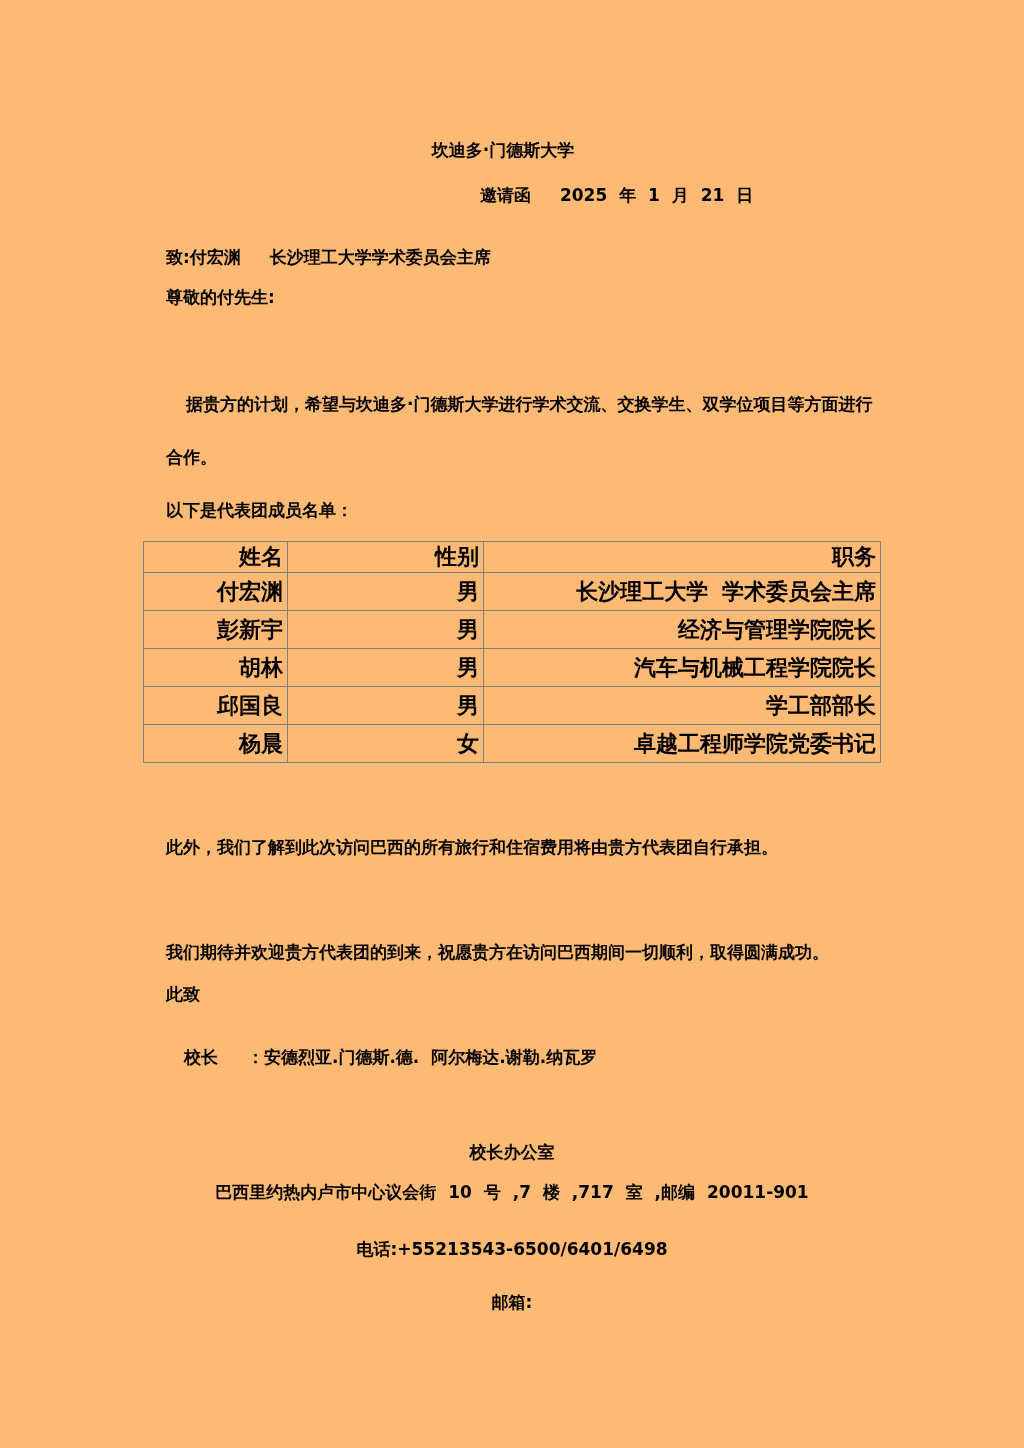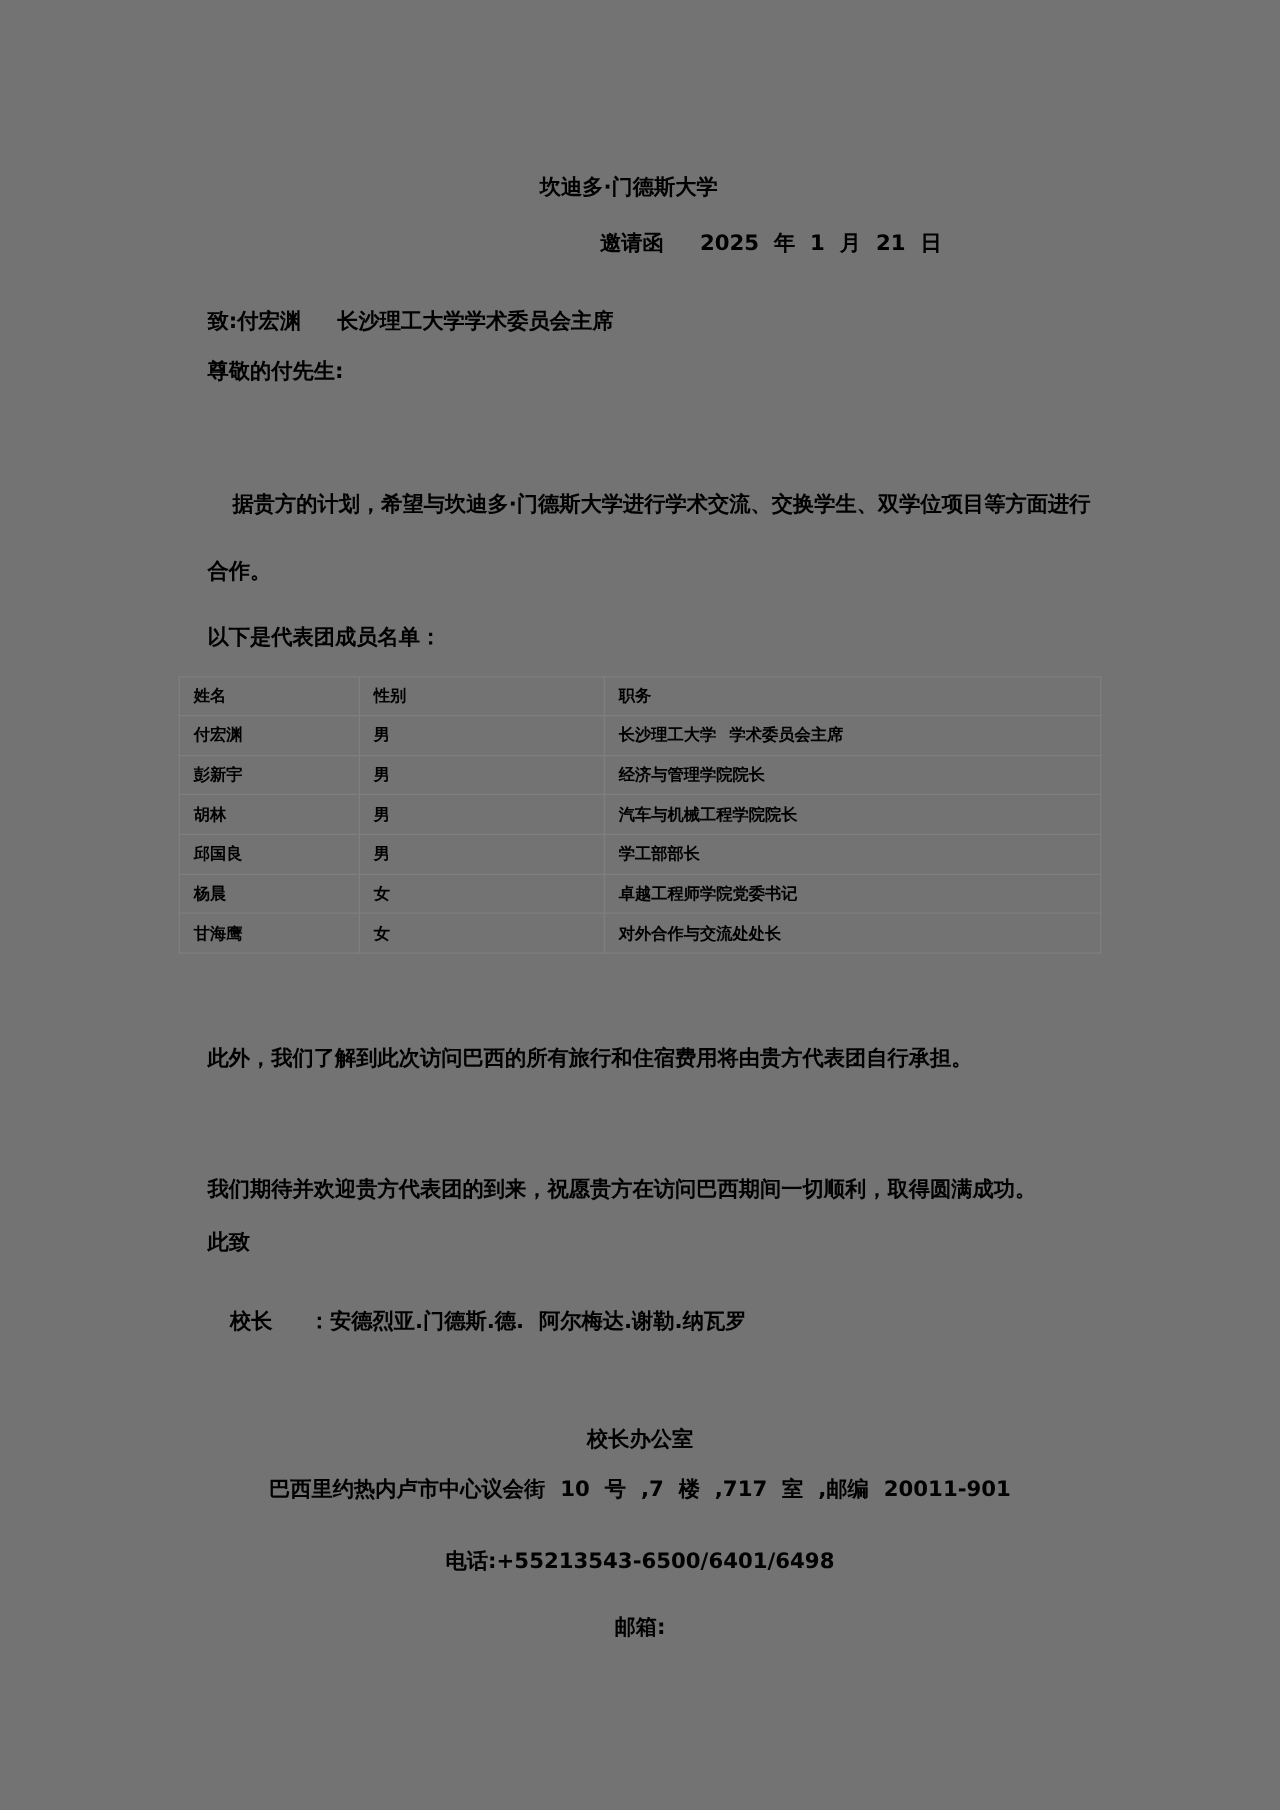--- a/index.html
+++ b/index.html
@@ -1,20 +1,20 @@
 <!DOCTYPE html>
 <html><head>
 <meta charset="utf-8">
 <style>
   * { margin:0; padding:0; box-sizing:border-box; }
   html,body { background:#ffffff; }
   .page {
     position:relative;
     width:1024px; height:1448px;
-    background:#737373;
+    background:#fdba74;
     color:#000000;
     font-family:"DejaVu Sans","Liberation Sans",sans-serif;
     font-weight:700;
     font-size:17px;
     word-spacing:6px;
     overflow:hidden;
   }
   .line { position:absolute; white-space:pre; line-height:22px; }
   .centered { left:0; width:1024px; text-align:center; }
 
@@ -37,23 +37,23 @@
   .email-line      { top:1291px; }
 
   table.delegation {
     position:absolute; top:541px; left:143px;
     width:737px; height:222px;
     border-collapse:collapse; table-layout:fixed;
   }
   table.delegation th, table.delegation td {
     border:1px solid #7f7f7f;
     padding:0 4px 0 11px;
-    text-align:left;
+    text-align:right;
     vertical-align:middle;
-    font-size:13px;
+    font-size:22px;
     font-weight:700;
     white-space:pre;
     height:31px;
   }
 </style>
 </head>
 <body>
 
 <div class="page">
 
@@ -99,25 +99,20 @@
       <tr>
         <td>邱国良</td>
         <td>男</td>
         <td>学工部部长</td>
       </tr>
       <tr>
         <td>杨晨</td>
         <td>女</td>
         <td>卓越工程师学院党委书记</td>
       </tr>
-      <tr>
-        <td>甘海鹰</td>
-        <td>女</td>
-        <td>对外合作与交流处处长</td>
-      </tr>
     </tbody>
   </table>
 
   <div class="line closing-line">我们期待并欢迎贵方代表团的到来，祝愿贵方在访问巴西期间一切顺利，取得圆满成功。</div>
   <div class="line note-line">此外，我们了解到此次访问巴西的所有旅行和住宿费用将由贵方代表团自行承担。</div>
   <div class="line regards-line">此致</div>
   <div class="line president-line">校长　 ：安德烈亚.门德斯.德. 阿尔梅达.谢勒.纳瓦罗</div>
 
   <div class="line centered office-line">校长办公室</div>
   <div class="line centered address-line">巴西里约热内卢市中心议会街 10 号 ,7 楼 ,717 室 ,邮编 20011-901</div>

